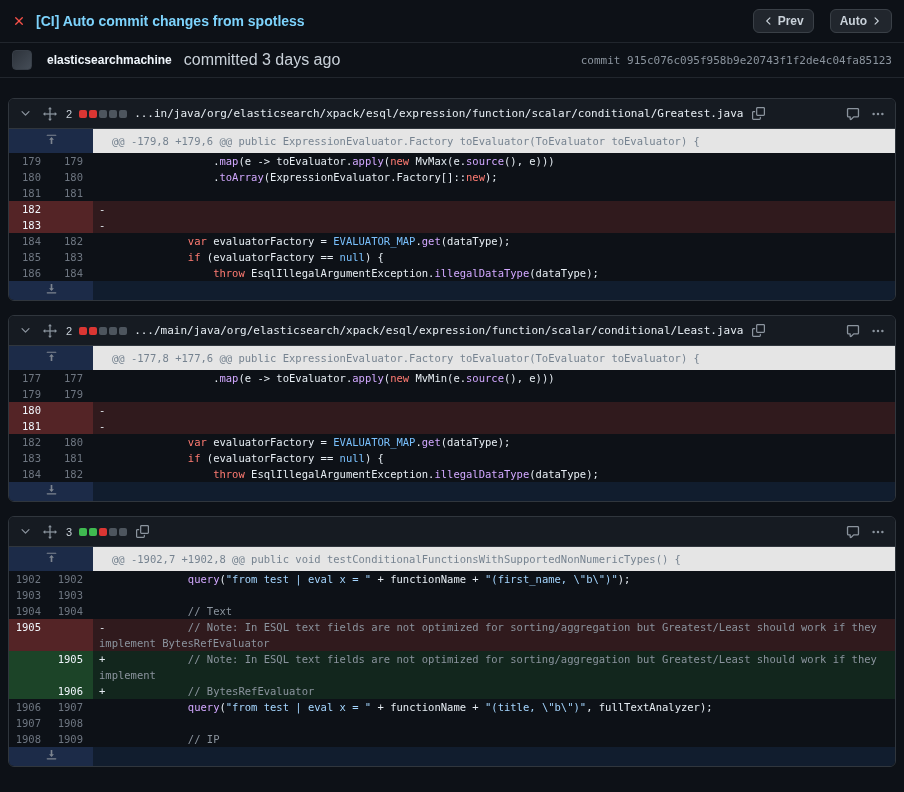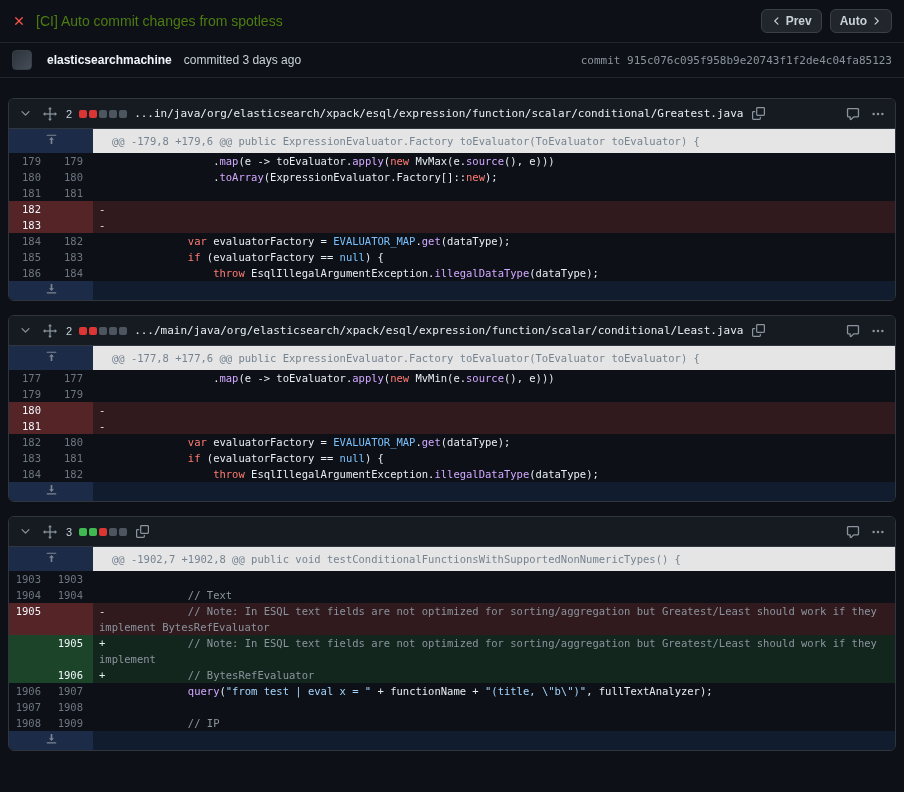--- a/index.html
+++ b/index.html
@@ -11,41 +11,41 @@
     overflow: hidden;
   }
   .mono { font-family: "DejaVu Sans Mono", "Liberation Mono", monospace; }
 
   
   .top-header {
     display: flex; align-items: center; gap: 10px;
     padding: 9px 12px; border-bottom: 1px solid #21262d;
   }
   .status-icon { display: inline-flex; }
-  .page-title { font-size: 14px; font-weight: 400; color: #4d7c0f; }
-  .nav-group { margin-left: auto; display: flex; gap: 8px; }
+  .page-title { font-size: 14px; font-weight: 700; color: #7dd3fc; }
+  .nav-group { margin-left: auto; display: flex; gap: 16px; }
   .btn {
     display: inline-flex; align-items: center; gap: 3px;
     background: #21262d; border: 1px solid #3a4047; border-radius: 6px;
     color: #c9d1d9; font-size: 12px; font-weight: 600; line-height: 18px;
     padding: 2px 9px; cursor: pointer; font-family: inherit;
   }
 
   
   .commit-meta {
     display: flex; align-items: center; gap: 15px;
     padding: 7px 12px; border-bottom: 1px solid #21262d;
   }
   .avatar {
     width: 20px; height: 20px; border-radius: 4px;
     background: linear-gradient(135deg, #2d333b 0%, #454d57 100%);
     border: 1px solid #373e47; flex: none;
   }
   .author { font-size: 12px; font-weight: 700; color: #f0f6fc; }
-  .committed-text { font-size: 12px; color: #c9d1d9; margin-left: -3px; }
+  .committed-text { font-size: 16px; color: #c9d1d9; margin-left: -3px; }
   .commit-sha { margin-left: auto; font-family: "DejaVu Sans Mono","Liberation Mono",monospace; font-size: 11px; color: #8b949e; }
 
   
   .files { padding: 6px 8px 8px; }
   .file {
     border: 1px solid #30363d; border-radius: 6px;
     margin-top: 14px; overflow: hidden; background: #0d1117;
   }
   .file-header {
     display: flex; align-items: center; gap: 7px;
@@ -463,20 +463,25 @@
           <td class="hunk-gutter" colspan="2">
             <span style="display:inline-flex">
                 <svg width="13" height="13" viewBox="0 0 16 16" fill="#7d8590">
                   <path d="M2 2.75A.75.75 0 0 1 2.75 2h10.5a.75.75 0 0 1 0 1.5H2.75A.75.75 0 0 1 2 2.75Z"></path>
                   <path d="M8 5l3 3.25H9v5.25H7V8.25H5L8 5Z"></path>
                 </svg>
               </span>
           </td>
           <td class="hunk-text">@@ -1902,7 +1902,8 @@ public void testConditionalFunctionsWithSupportedNonNumericTypes() {</td>
         </tr>
+        <tr class="line line-context">
+            <td class="num mono">1902</td>
+            <td class="num mono">1902</td>
+            <td class="code"><span class="marker"> </span><span class="tk-p">            </span><span class="tk-f">query</span><span class="tk-p">(</span><span class="tk-s">"from test | eval x = "</span><span class="tk-p"> + functionName + </span><span class="tk-s">"(first_name, \"b\")"</span><span class="tk-p">);</span></td>
+          </tr>
           <tr class="line line-context">
             <td class="num mono">1903</td>
             <td class="num mono">1903</td>
             <td class="code"><span class="marker"> </span></td>
           </tr>
           <tr class="line line-context">
             <td class="num mono">1904</td>
             <td class="num mono">1904</td>
             <td class="code"><span class="marker"> </span><span class="tk-p">            </span><span class="tk-cm">// Text</span></td>
           </tr>

